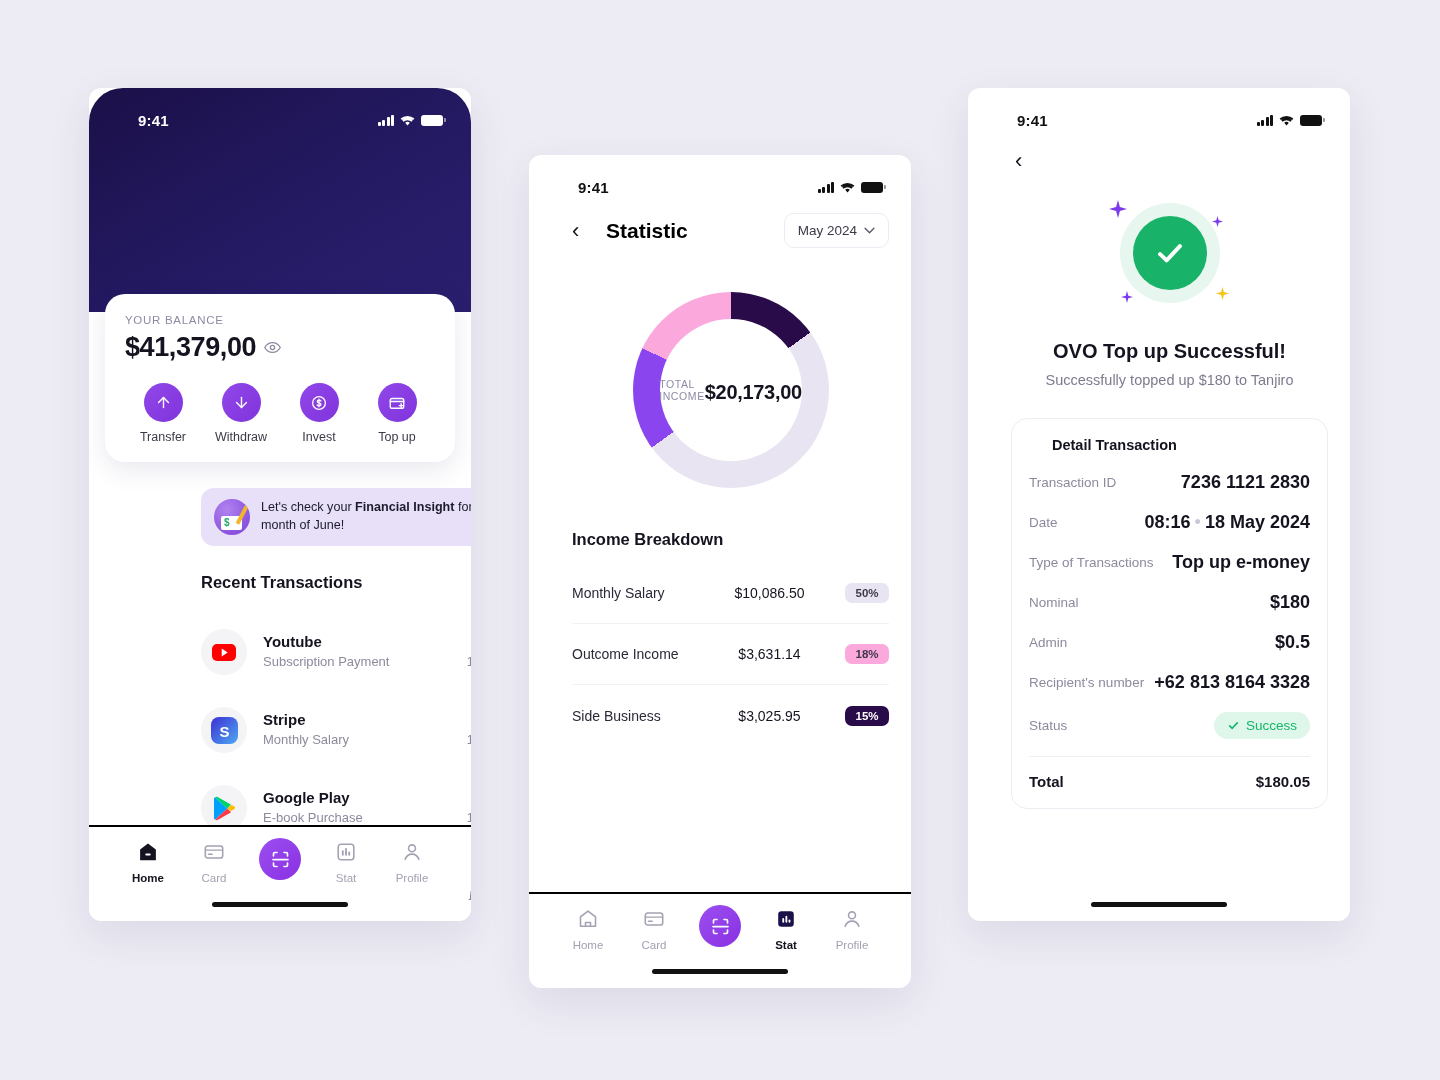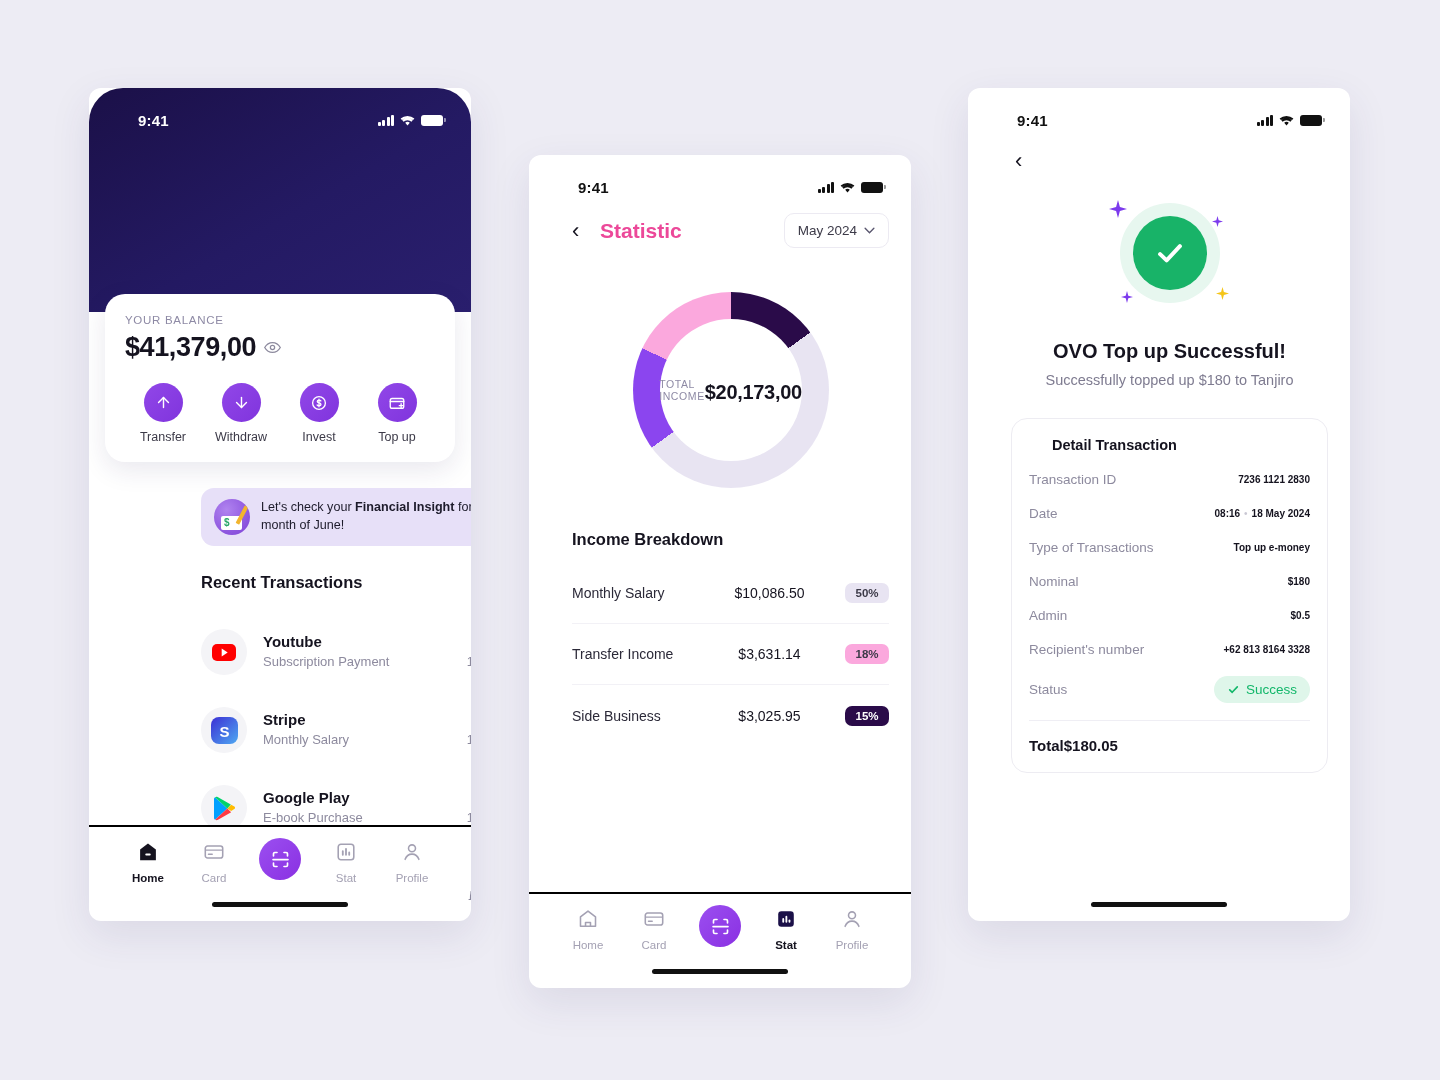--- a/index.html
+++ b/index.html
@@ -112,21 +112,21 @@
   .nav-lbl { font-size:11.5px; color:#a4a1b3; margin-top:5px; }
   .nav-it.active .nav-lbl { color:#15131f; font-weight:bold; }
   .nav-fab { width:42px; height:42px; border-radius:50%; background:linear-gradient(135deg,#9b4ff0,#8a30e2); margin:-3px auto 0 auto; display:flex; align-items:center; justify-content:center; }
   .home-ind { position:absolute; left:50%; transform:translateX(-50%); bottom:14px; width:136px; height:5px; border-radius:3px; background:#111; }
 
   
   #phone2 { left:529px; top:155px; width:382px; height:833px; }
   .p2-head { padding:0 22px; }
   .p2-titlerow { display:flex; align-items:center; margin-top:14px; }
   .back-ic { font-size:22px; color:#15131f; width:26px; }
-  .p2-title { font-size:21px; font-weight:bold; color:#ec4899; margin-left:2px; }
+  .p2-title { font-size:21px; font-weight:bold; color:#000000; margin-left:8px; }
   .month-sel {
     margin-left:auto; border:1px solid #eceaf2; border-radius:10px;
     padding:9px 13px; font-size:13.5px; color:#3c3a48; display:flex; align-items:center; gap:7px;
     background:#fff;
   }
   .tabs { display:flex; margin-top:22px; border-bottom:1px solid #eeedf3; }
   .tab { flex:1; text-align:center; padding-bottom:14px; font-size:15px; color:#9a97ab; position:relative; }
   .tab.active { color:#15131f; font-weight:bold; }
   .tab.active:after { content:""; position:absolute; left:0; bottom:-1px; width:100%; height:2.5px; background:#7c3aed; }
 
@@ -158,28 +158,28 @@
   .succ-h1 { text-align:center; font-size:20px; font-weight:bold; color:#15131f; margin-top:22px; }
   .succ-sub { text-align:center; font-size:14.5px; color:#7e7b90; margin-top:9px; }
 
   .detail-card {
     margin:30px 22px 0 22px; border:1px solid #edecf2; border-radius:16px;
     padding:18px 17px 18px 17px;
   }
   .dc-title { font-size:14.5px; font-weight:bold; color:#15131f;margin-left:23px; }
   .dc-row { display:flex; align-items:center; justify-content:space-between; margin-top:19px; }
   .dc-k { font-size:13.5px; color:#8d8a9e; }
-  .dc-v { font-size:10px; font-weight:bold; color:#15131f; }
+  .dc-v { font-size:18px; font-weight:bold; color:#15131f; }
   .dc-v .sep { color:#c9c7d3; font-weight:normal; padding:0 4px; }
   .status-pill {
     background:#dff6ea; color:#12b76a; border-radius:14px;
     padding:6px 13px; font-size:13.5px; display:flex; align-items:center; gap:6px;
   }
   .dc-divider { height:1px; background:#efeef4; margin:17px 0 0 0; }
-  .dc-total { display:flex; margin-top:16px; }
+  .dc-total { display:flex; justify-content:space-between; margin-top:16px; }
   .dc-total span { font-size:15px; font-weight:bold; color:#15131f; }
 </style>
 </head>
 <body>
 
 <div class="phone" id="phone1">
   <div class="p1-header"></div>
 
   <div class="statusbar light" style="position:relative;">
     <div class="sb-time">9:41</div>
@@ -423,21 +423,21 @@
   </div>
 
   <div class="bd-title">Income Breakdown</div>
   <div class="bd-list" id="bd-list">
       <div class="bd-row">
         <div class="bd-name">Monthly Salary</div>
         <div class="bd-val">$10,086.50</div>
         <div class="bd-pct" style="background: rgb(232, 228, 242); color: rgb(60, 58, 72);">50%</div>
       </div>
       <div class="bd-row">
-        <div class="bd-name">Transfer Income</div>
+        <div class="bd-name">Outcome Income</div>
         <div class="bd-val">$3,631.14</div>
         <div class="bd-pct" style="background: rgb(251, 168, 221); color: rgb(60, 58, 72);">18%</div>
       </div>
       <div class="bd-row">
         <div class="bd-name">Side Business</div>
         <div class="bd-val">$3,025.95</div>
         <div class="bd-pct" style="background: rgb(42, 11, 73); color: rgb(255, 255, 255);">15%</div>
       </div>
     </div>
 

